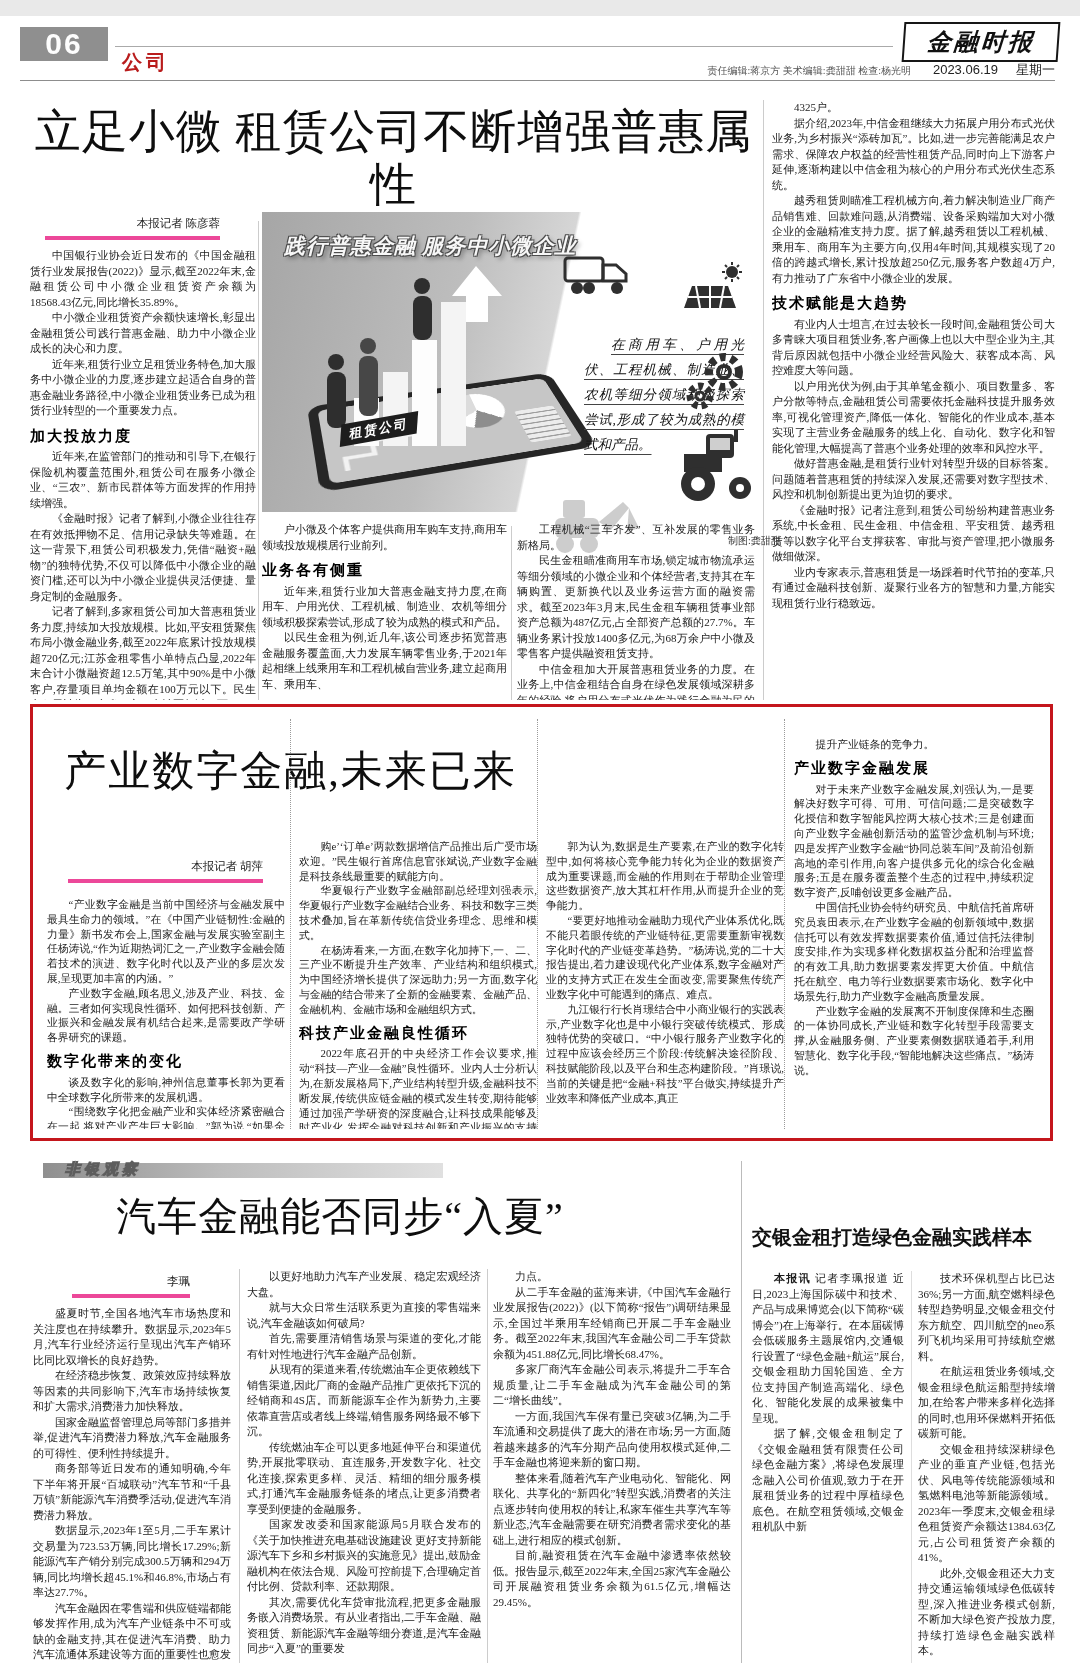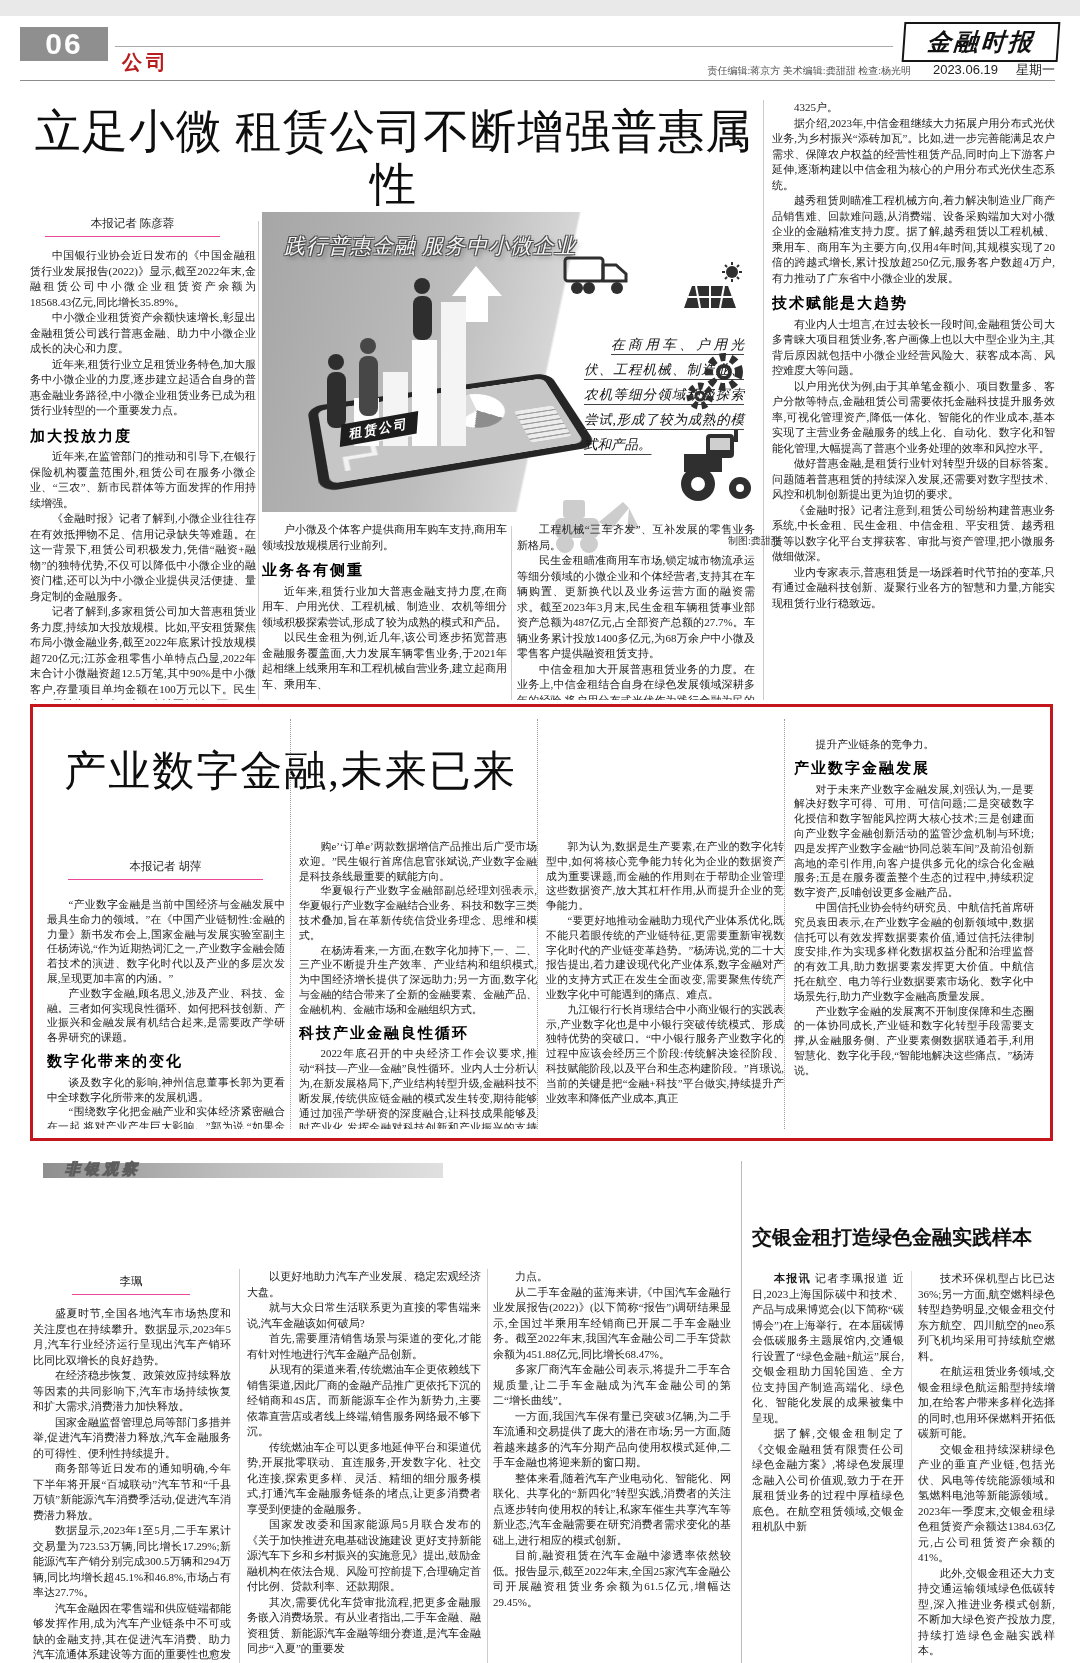--- a/index.html
+++ b/index.html
@@ -21,27 +21,27 @@
   .edline{position:absolute;left:540px;top:44px;width:515px;text-align:right;white-space:nowrap}
   .edline .eds{font-size:10px;color:#555}
   .edline .dt{font-size:13px;color:#222;margin-left:18px;font-family:"Liberation Sans",sans-serif}
   .edline .wd{font-size:13px;color:#222;margin-left:14px}
   
   .col{position:absolute;overflow:hidden;text-align:justify;font-size:11px;line-height:15.5px;z-index:2}
   .col p{margin:0;text-indent:2em}
   .col p b{font-family:"Liberation Sans",sans-serif}
   .col h4{margin:9px 0 6px;font-size:15px;letter-spacing:2px;color:#000;
           font-family:"Liberation Sans","DejaVu Sans",sans-serif}
-  .byline{position:absolute;text-align:center;font-size:11.5px;border-bottom:1px solid #ec4899;
+  .byline{position:absolute;text-align:right;font-size:11.5px;border-bottom:4px solid #ec4899;
           padding-bottom:5px;color:#222;z-index:2}
   .headline{position:absolute;font-weight:400;color:#0e0e0e;line-height:1.15;z-index:2}
   
   .illus{position:absolute;left:262px;top:196px;width:492px;height:300px;overflow:hidden;
          background:linear-gradient(102deg,#a6a6a6 0%,#bdbdbd 38%,#d6d6d6 57%,#ffffff 57.5%)}
-  .illus-title{position:absolute;left:22px;top:20px;font-size:21px;font-weight:400;font-style:italic;
+  .illus-title{position:absolute;left:22px;top:20px;font-size:21px;font-weight:700;font-style:italic;
          letter-spacing:1px;color:#f7f7f7;
          text-shadow:1px 1px 0 #4c4c4c,-1px -1px 0 #4c4c4c,1px -1px 0 #4c4c4c,-1px 1px 0 #4c4c4c,3px 3px 4px rgba(0,0,0,.35)}
   .tablet{position:absolute;left:52px;top:148px;width:266px;height:132px;background:#262626;border-radius:16px;
           transform:perspective(700px) rotateX(52deg) rotateZ(-14deg)}
   .screen{position:absolute;left:10px;top:9px;right:10px;bottom:9px;background:#c6c6c6;border-radius:8px;overflow:hidden}
   .pie{position:absolute;right:58px;top:10px;width:58px;height:58px;border-radius:50%;
        background:conic-gradient(#fff 0 130deg,#8d8d8d 130deg 200deg,#fff 200deg 240deg,#dcdcdc 240deg 360deg)}
   .doc{position:absolute;right:8px;bottom:12px;width:42px;height:52px;background:#ececec;
        background-image:repeating-linear-gradient(#ececec 0 6px,#9f9f9f 6px 8px);border-radius:3px}
   .devlabel{position:absolute;left:78px;top:206px;background:#1d1d1d;color:#fff;font-weight:bold;
@@ -227,20 +227,21 @@
         <p>产业数字金融的发展离不开制度保障和生态圈的一体协同成长,产业链和数字化转型手段需要支撑,从金融服务侧、产业要素侧数据联通着手,利用智慧化、数字化手段,“智能地解决这些痛点。”杨涛说。</p>
       </div>
     <div class="vdot" style="left:257px;top:12px;height:410px"></div>
     <div class="vdot" style="left:504px;top:12px;height:410px"></div>
     <div class="vdot" style="left:751px;top:12px;height:410px"></div>
   </div>
 
   <div class="tagbar">
     <span>非银观察</span>
   </div>
+  <div class="headline" style="left:30px;top:1178px;width:620px;font-size:40px;text-align:center;letter-spacing:1px">汽车金融能否同步“入夏”</div>
   <div class="byline" style="left:72px;top:1258px;width:118px">李珮</div>
   <div class="col" style="left:33px;top:1290px;width:198px;height:373px">
       <p>盛夏时节,全国各地汽车市场热度和关注度也在持续攀升。数据显示,2023年5月,汽车行业经济运行呈现出汽车产销环比同比双增长的良好趋势。</p>
       <p>在经济稳步恢复、政策效应持续释放等因素的共同影响下,汽车市场持续恢复和扩大需求,消费潜力加快释放。</p>
       <p>国家金融监督管理总局等部门多措并举,促进汽车消费潜力释放,汽车金融服务的可得性、便利性持续提升。</p>
       <p>商务部等近日发布的通知明确,今年下半年将开展“百城联动”汽车节和“千县万镇”新能源汽车消费季活动,促进汽车消费潜力释放。</p>
       <p>数据显示,2023年1至5月,二手车累计交易量为723.53万辆,同比增长17.29%;新能源汽车产销分别完成300.5万辆和294万辆,同比均增长超45.1%和46.8%,市场占有率达27.7%。</p>
       <p>汽车金融因在零售端和供应链端都能够发挥作用,成为汽车产业链条中不可或缺的金融支持,其在促进汽车消费、助力汽车流通体系建设等方面的重要性也愈发凸显。</p>
     </div>
   <div class="col" style="left:247px;top:1253px;width:234px;height:410px">

